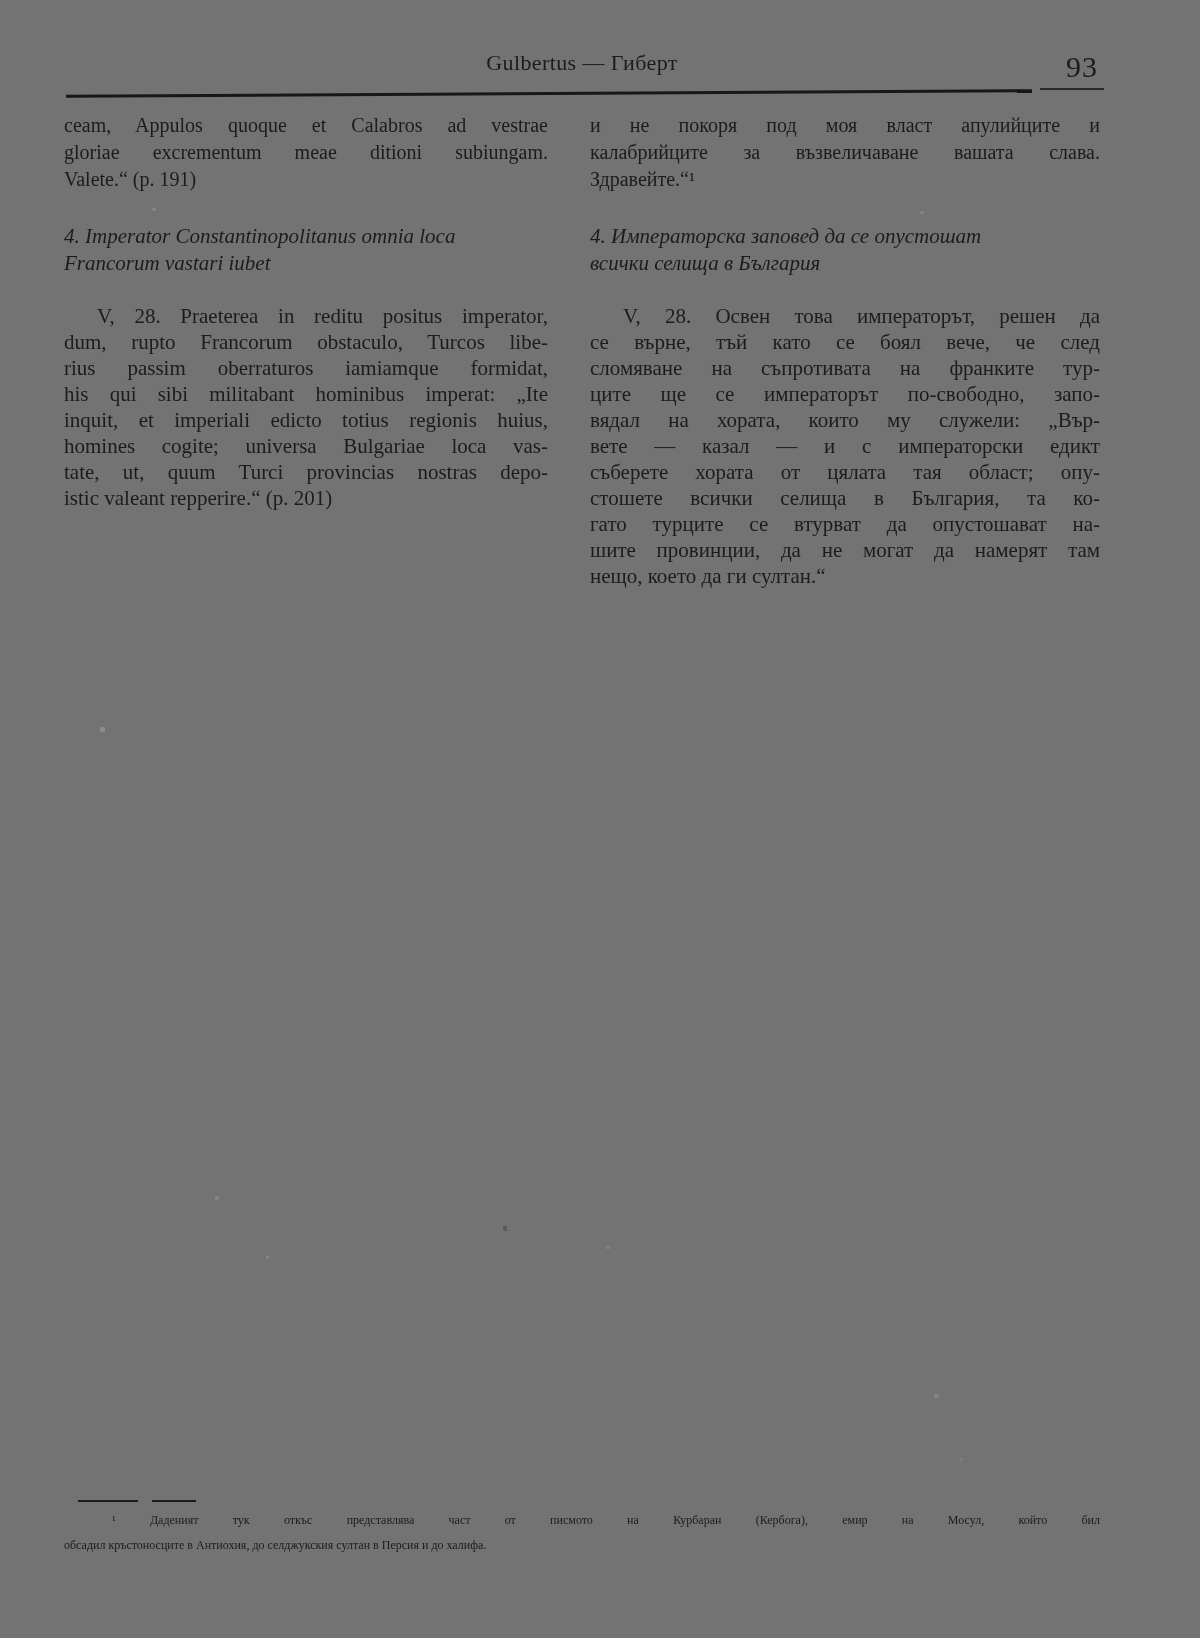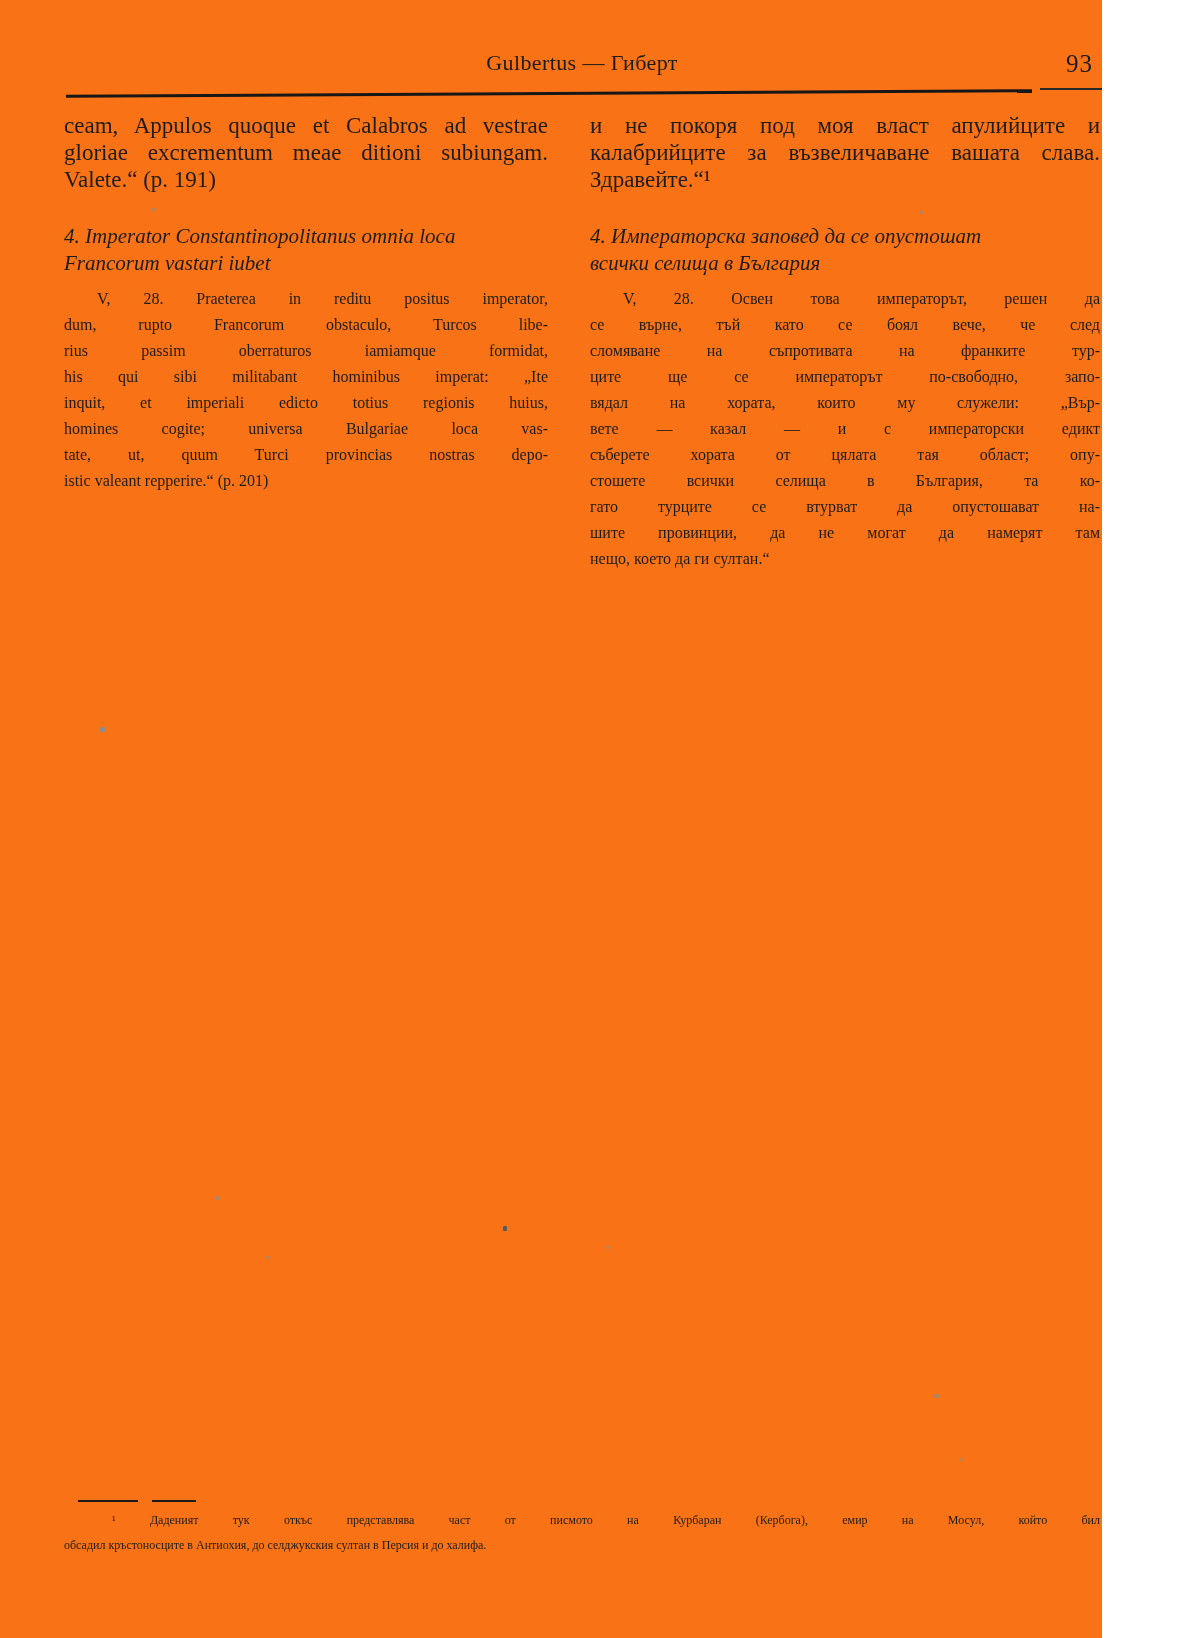--- a/index.html
+++ b/index.html
@@ -1,40 +1,40 @@
 <!DOCTYPE html>
 <html><head>
 <meta charset="utf-8">
 <style>
   html, body { margin: 0; padding: 0; }
   .page {
     position: relative;
-    width: 1102px;
+    width: 1200px;
     height: 1638px;
-    background: #f97316;
+    background: #737373;
     font-family: "Liberation Serif", "DejaVu Serif", serif;
     color: #1d1c1a;
     overflow: hidden;
   }
 
   
   .running-header {
     position: absolute;
     top: 50px; left: 64px; width: 1036px; height: 30px;
   }
   .header-title {
     display: block;
     text-align: center;
     font-size: 22px;
     letter-spacing: 0.4px;
   }
   .page-num {
     position: absolute;
     top: 50px; left: 1066px;
-    font-size: 25px;
+    font-size: 30px;
     letter-spacing: 1px;
   }
   .rule-main {
     position: absolute;
     top: 92px; left: 66px;
     width: 966px; height: 2.6px;
     background: #171717;
     transform: rotate(-0.33deg);
   }
   .rule-stub {
@@ -42,22 +42,22 @@
     top: 88px; left: 1040px;
     width: 64px; height: 2.2px;
     background: #2a2a2a;
   }
 
   
   .col { position: absolute; top: 112px; }
   .col-left  { left: 64px;  width: 484px; }
   .col-right { left: 590px; width: 510px; }
 
-  .para { font-size: 23px; line-height: 27px; }
-  .body-para { font-size: 16px; line-height: 26px; margin-top: 9px; }
+  .para { font-size: 20px; line-height: 27px; }
+  .body-para { font-size: 21px; line-height: 26px; margin-top: 26px; }
   .jline { text-align: justify; text-align-last: justify; }
   .para .jline:last-child,
   .body-para .jline:last-child,
   .footnote .jline:last-child { text-align-last: left; }
   .body-para .jline:first-child { text-indent: 33px; }
 
   .heading {
     margin-top: 30px;
     font-size: 21px;
     line-height: 27px;

